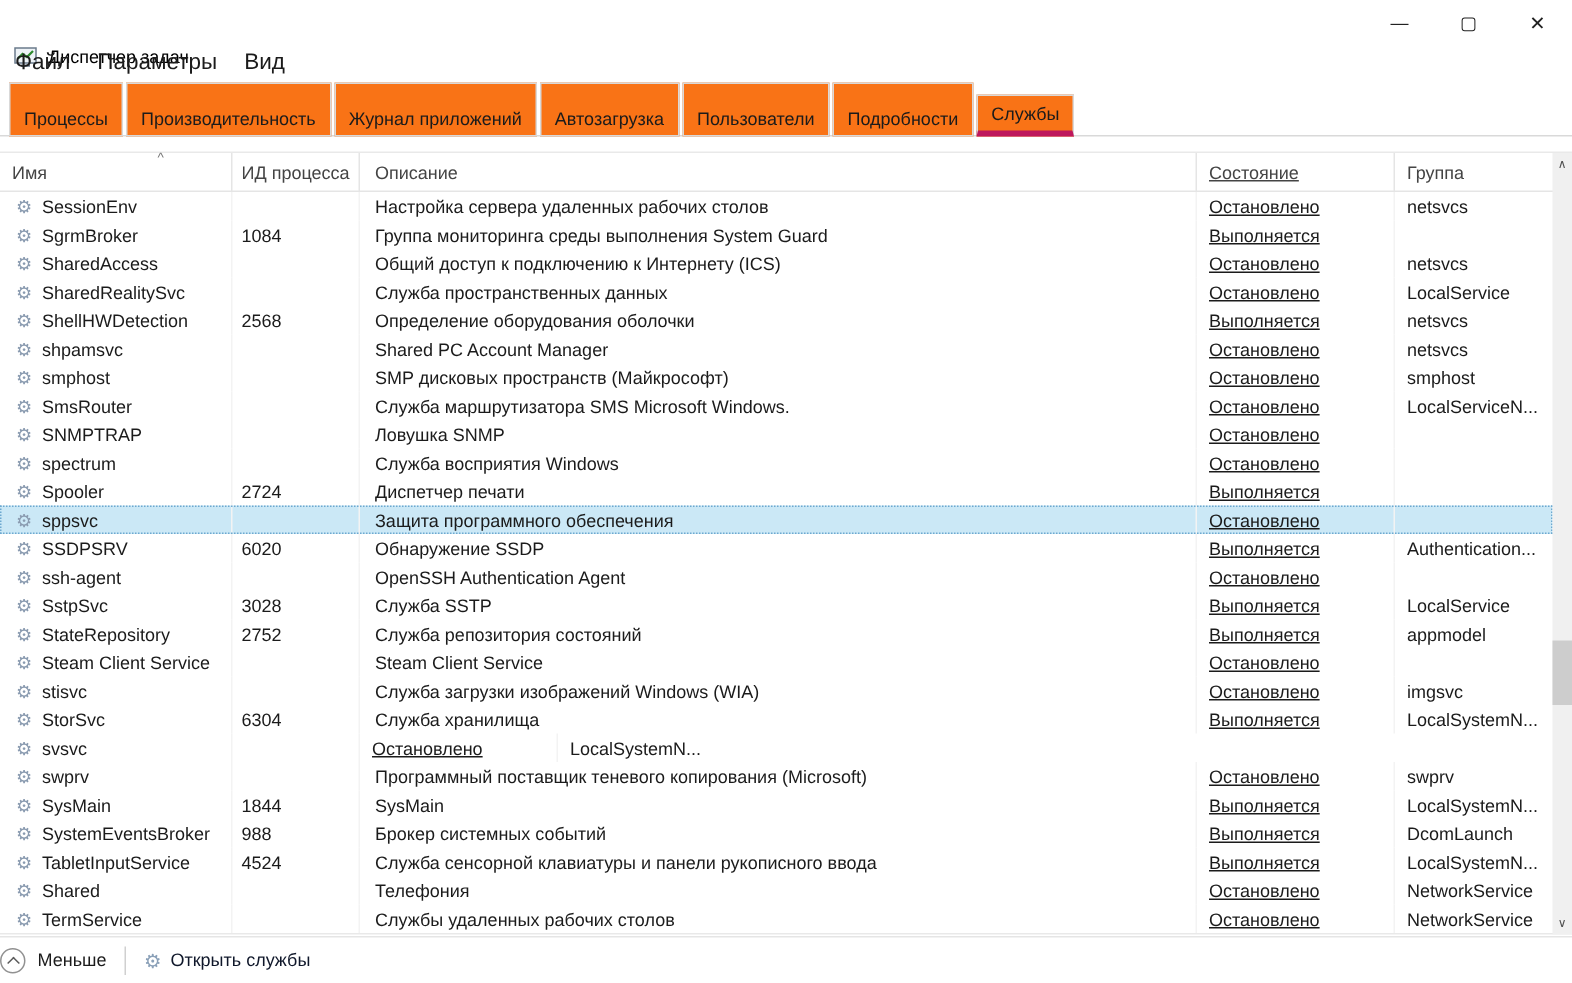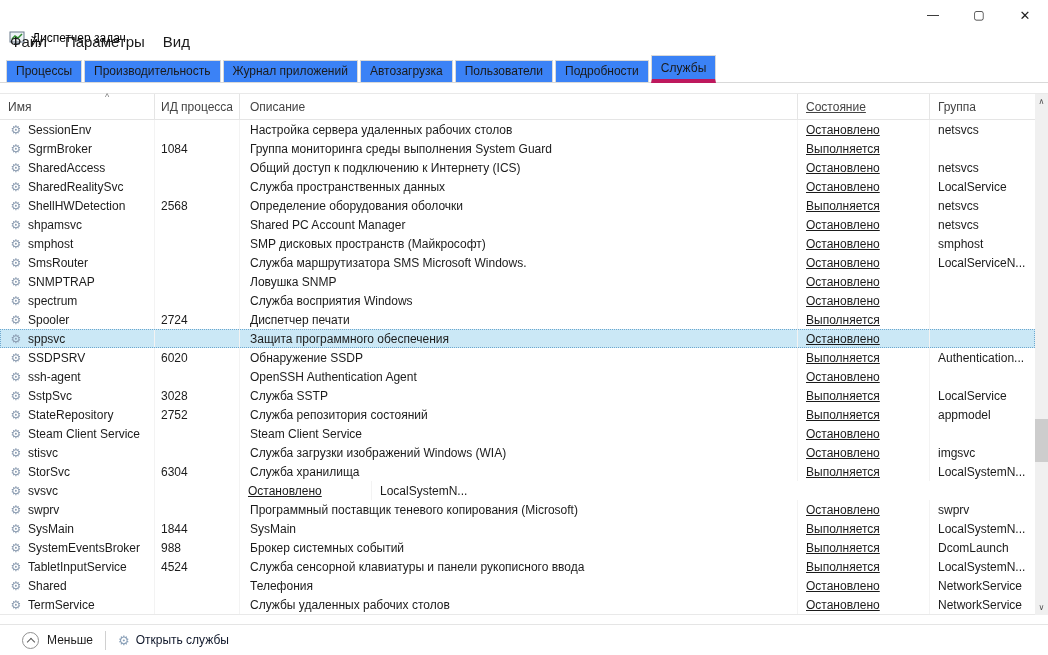--- a/index.html
+++ b/index.html
@@ -18,22 +18,22 @@
   .win-btn .glyph { line-height: 1; }
   .win-btn.close .glyph { font-size: 13px; }
 
   
   .menubar { height: 22px; display: flex; align-items: center; padding-left: 10px; }
   .menu-item { font-size: 15px; padding: 3px 9px; }
   .menu-item:first-child { padding-left: 0; }
 
   
   .tabbar { display: flex; align-items: flex-end; padding: 3px 0 0 6px; border-bottom: 1px solid #d9d9d9; }
-  .tab { font-size: 12px; color: #1b1b1b; background: #3b82f6; border: 1px solid #d9d9d9;
-         padding: 3px 9px 4px; margin-right: 2px; margin-bottom: -1px; white-space: nowrap; }
+  .tab { font-size: 12px; color: #1b1b1b; background: #f97316; border: 1px solid #d9d9d9;
+         padding: 16px 9px 4px; margin-right: 2px; margin-bottom: -1px; white-space: nowrap; }
   .tab:not(.active) { border-bottom: 1px solid #d9d9d9; }
   .tab.active { border-bottom: 4px solid #be185d; padding-top: 5px; }
 
   
   .table { position: relative; margin-top: 10px; border-top: 1px solid #e9e9e9; border-bottom: 1px solid #e9e9e9; }
   .thead { display: flex; height: 26px; align-items: center; border-bottom: 1px solid #e5e5e5;
            font-size: 12px; color: #444; }
   .hcell { height: 26px; display: flex; align-items: center; border-right: 1px solid #e5e5e5; position: relative; }
   .hcell:last-child { border-right: none; }
   .cell-name   { width: 155px; padding-left: 8px; }
@@ -55,21 +55,21 @@
   
   .scrollbar { position: absolute; top: 0; right: 0; width: 13px; height: 521px; background: #f0f0f0; }
   .sb-arrow { position: absolute; left: 0; width: 13px; height: 15px; display: flex; align-items: center;
               justify-content: center; font-size: 8px; color: #505050; }
   .sb-arrow.up { top: 0; }
   .sb-arrow.down { bottom: 0; }
   .sb-thumb { position: absolute; left: 0; top: 325px; width: 13px; height: 43px; background: #cdcdcd; }
 
   
   .footer { position: absolute; left: 0; right: 0; bottom: 0; height: 31px; border-top: 1px solid #e5e5e5;
-            display: flex; align-items: center; padding-left: 22px; background: #fff; }
+            display: flex; align-items: center; padding-left: 0; background: #fff; }
   .less-btn { display: flex; align-items: center; font-size: 12px; color: #1b1b1b; }
   .circle-icon { width: 17px; height: 17px; border: 1px solid #919191; border-radius: 50%;
                  display: inline-flex; align-items: center; justify-content: center; margin-right: 8px; }
   .chev-up { width: 6px; height: 6px; border-left: 1px solid #5a5a5a; border-top: 1px solid #5a5a5a;
              transform: rotate(45deg); margin-top: 3px; }
   .footer-sep { width: 1px; height: 19px; background: #d0d0d0; margin: 0 12px; }
   .open-services { display: flex; align-items: center; font-size: 12px; }
   .footer-gear { font-size: 13px; color: #8aa0b8; margin-right: 6px; line-height: 1; }
   .link-text { color: #0f172a; }
 </style>

